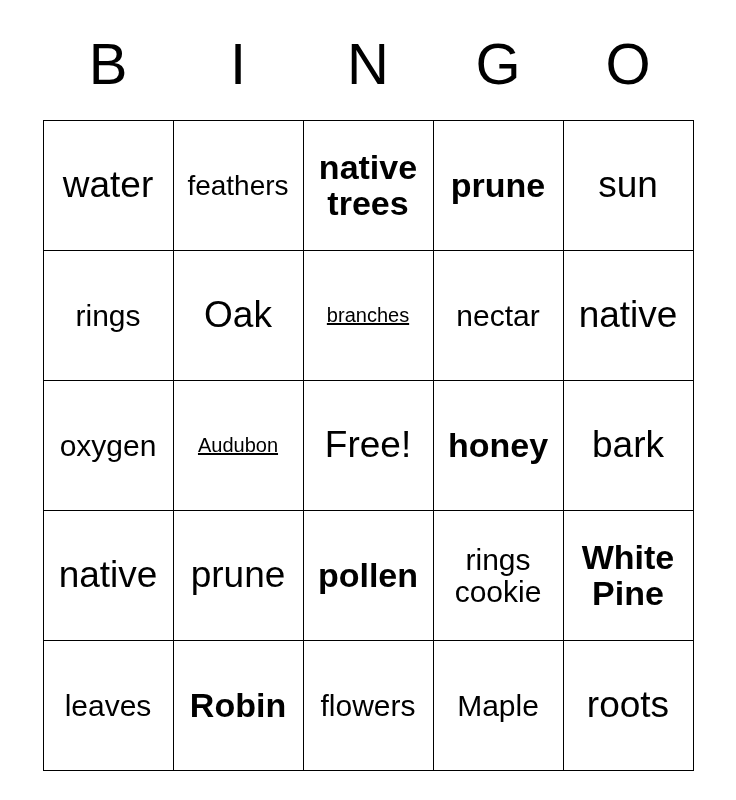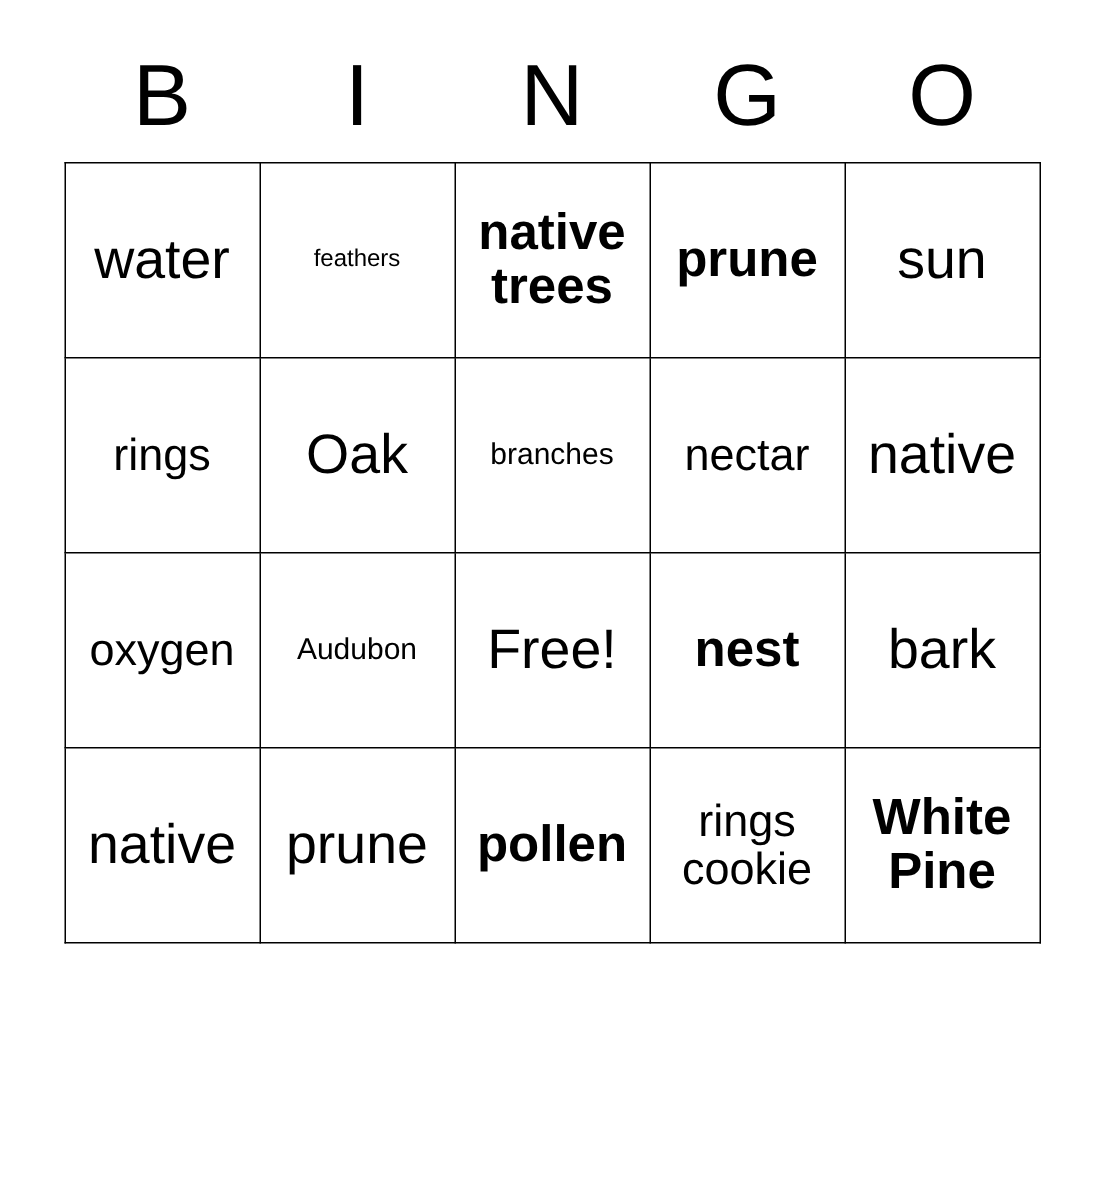--- a/index.html
+++ b/index.html
@@ -30,39 +30,39 @@
   .header-cell {
     flex: 1 1 0;
     text-align: center;
     font-size: 58px;
     line-height: 72px;
     font-weight: normal;
     letter-spacing: 0px;
   }
   .grid {
     width: 650px;
-    margin: 8px auto 0 auto;
+    margin: 20px auto 0 auto;
     border-collapse: collapse;
     table-layout: fixed;
   }
   .grid td {
     border: 1px solid #000000;
     width: 130px;
     height: 130px;
     text-align: center;
     vertical-align: middle;
     padding: 2px 3px;
     box-sizing: border-box;
     line-height: 1.04;
   }
   .sz-xl { font-size: 37px; }
   .sz-lg { font-size: 34px; font-weight: bold; }
   .sz-md { font-size: 30px; }
-  .sz-sm { font-size: 16px; }
-  .sz-xs { font-size: 20px; }
+  .sz-sm { font-size: 28px; }
+  .sz-xs { font-size: 20px; text-decoration: underline; }
   .cell-text {
     display: block;
     width: 100%;
     word-wrap: break-word;
   }
 </style>
 </head>
 <body>
 
 <div class="card">
@@ -115,21 +115,21 @@
         <td>
             <span class="cell-text sz-md">oxygen</span>
           </td>
         <td>
             <span class="cell-text sz-xs">Audubon</span>
           </td>
         <td>
             <span class="cell-text sz-xl">Free!</span>
           </td>
         <td>
-            <span class="cell-text sz-lg">nest</span>
+            <span class="cell-text sz-lg">honey</span>
           </td>
         <td>
             <span class="cell-text sz-xl">bark</span>
           </td>
       </tr>
       <tr>
         <td>
             <span class="cell-text sz-xl">native</span>
           </td>
         <td>
@@ -138,16 +138,33 @@
         <td>
             <span class="cell-text sz-lg">pollen</span>
           </td>
         <td>
             <span class="cell-text sz-md">rings cookie</span>
           </td>
         <td>
             <span class="cell-text sz-lg">White Pine</span>
           </td>
       </tr>
+      <tr>
+        <td>
+            <span class="cell-text sz-md">leaves</span>
+          </td>
+        <td>
+            <span class="cell-text sz-lg">Robin</span>
+          </td>
+        <td>
+            <span class="cell-text sz-md">flowers</span>
+          </td>
+        <td>
+            <span class="cell-text sz-md">Maple</span>
+          </td>
+        <td>
+            <span class="cell-text sz-xl">roots</span>
+          </td>
+      </tr>
     </tbody>
   </table>
 
 </div>
 
 </body></html>

